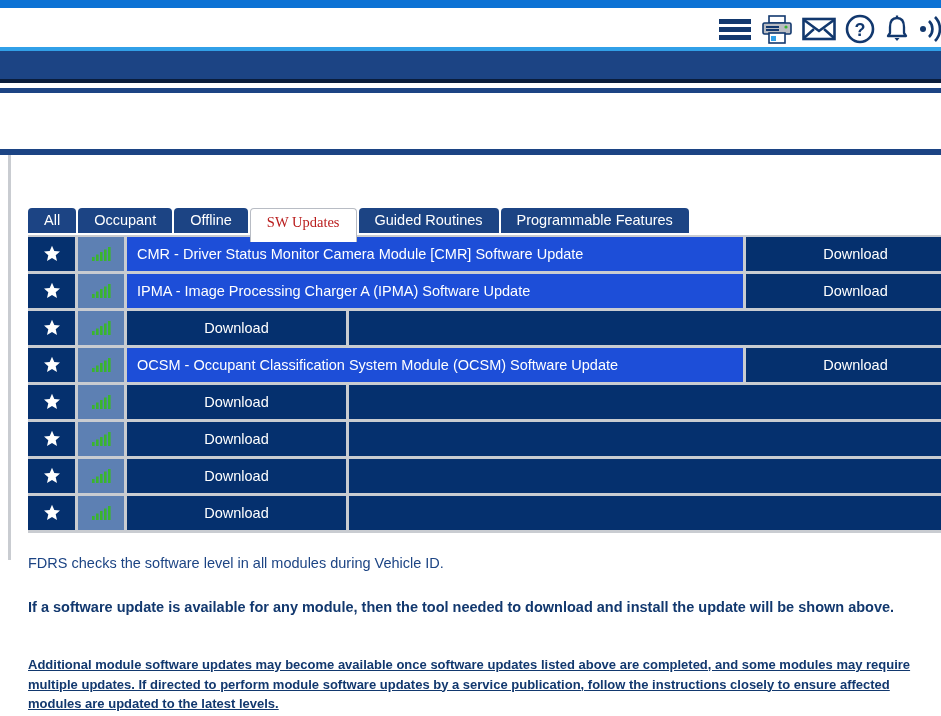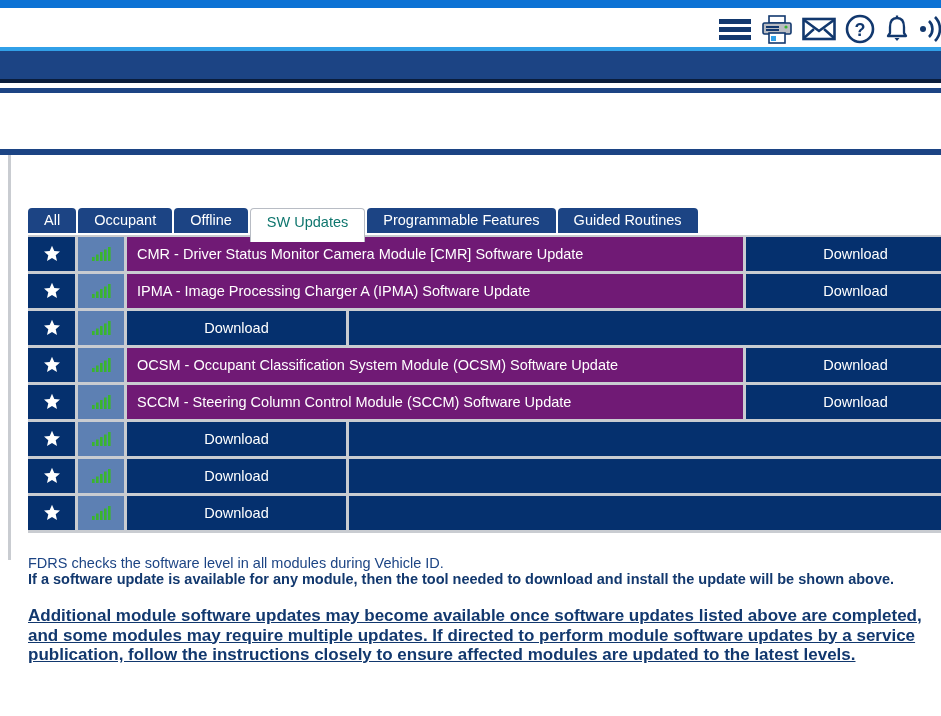--- a/index.html
+++ b/index.html
@@ -151,27 +151,28 @@
     text-align: center;
     border-top-left-radius: 4px;
     border-top-right-radius: 4px;
     margin-right: 2px;
     cursor: pointer;
     white-space: nowrap;
     position: relative;
   }
   .tab.active {
     background: #ffffff;
-    color: #0f766e;
+    color: #b91c1c;
     height: 34px;
     line-height: 27px;
     border: 1px solid #b8bcc4;
     border-bottom: none;
     box-sizing: border-box;
     z-index: 3;
+    font-family: Liberation Serif, serif;
   }
 
   
   .table {
     position: absolute;
     left: 28px;
     top: 80px;
     width: 940px;
     background: #c9ccd1;
     padding-top: 2px;
@@ -195,21 +196,21 @@
     width: 46px;
     background: #5d80b3;
     display: flex;
     align-items: center;
     justify-content: center;
     cursor: pointer;
     margin-right: 3px;
   }
   .cell-name {
     width: 616px;
-    background: #701a75;
+    background: #1d4ed8;
     color: #ffffff;
     font-size: 14.5px;
     display: flex;
     align-items: center;
     padding-left: 10px;
     box-sizing: border-box;
     margin-right: 3px;
     white-space: nowrap;
     overflow: hidden;
   }
@@ -232,31 +233,31 @@
   
   .notes {
     position: absolute;
     left: 28px;
     top: 400px;
     width: 905px;
   }
   .note-plain {
     color: #1c4484;
     font-size: 14.5px;
-    margin-bottom: 0;
+    margin-bottom: 28px;
   }
   .note-bold {
     color: #12386e;
     font-size: 14.5px;
     font-weight: bold;
-    margin-bottom: 19px;
+    margin-bottom: 40px;
   }
   .note-link {
     color: #12386e;
-    font-size: 17px;
+    font-size: 13px;
     font-weight: bold;
     text-decoration: underline;
     line-height: 19.5px;
     cursor: pointer;
     display: block;
   }
 </style>
 </head>
 <body>
 
@@ -354,22 +355,22 @@
 
 <div class="content">
 
   <div class="leftrail"></div>
 
   <div class="tabs">
       <div class="tab">All</div>
       <div class="tab">Occupant</div>
       <div class="tab">Offline</div>
       <div class="tab active">SW Updates</div>
+      <div class="tab">Guided Routines</div>
       <div class="tab">Programmable Features</div>
-      <div class="tab">Guided Routines</div>
     </div>
 
   <div class="table">
       <div class="row">
         <div class="cell-star">
           <svg width="18" height="18" viewBox="0 0 18 18">
             <path d="M9 0.7 L11.3 6 L17 6.5 L12.7 10.3 L14 16 L9 13 L4 16 L5.3 10.3 L1 6.5 L6.7 6 Z" fill="#ffffff"></path>
           </svg>
         </div>
         <div class="cell-sig">
@@ -449,21 +450,20 @@
         </div>
         <div class="cell-sig">
           <svg width="20" height="16" viewBox="0 0 20 16">
             <rect x="1" y="11" width="2.6" height="4" fill="#3ab52e"></rect>
             <rect x="5" y="8.5" width="2.6" height="6.5" fill="#3ab52e"></rect>
             <rect x="9" y="6" width="2.6" height="9" fill="#3ab52e"></rect>
             <rect x="13" y="3.5" width="2.6" height="11.5" fill="#3ab52e"></rect>
             <rect x="17" y="1" width="2.6" height="14" fill="#3ab52e"></rect>
           </svg>
         </div>
-        <div class="cell-name">SCCM - Steering Column Control Module (SCCM) Software Update</div>
         <div class="cell-dl">Download</div>
         <div class="cell-tail"></div>
       </div>
       <div class="row">
         <div class="cell-star">
           <svg width="18" height="18" viewBox="0 0 18 18">
             <path d="M9 0.7 L11.3 6 L17 6.5 L12.7 10.3 L14 16 L9 13 L4 16 L5.3 10.3 L1 6.5 L6.7 6 Z" fill="#ffffff"></path>
           </svg>
         </div>
         <div class="cell-sig">

